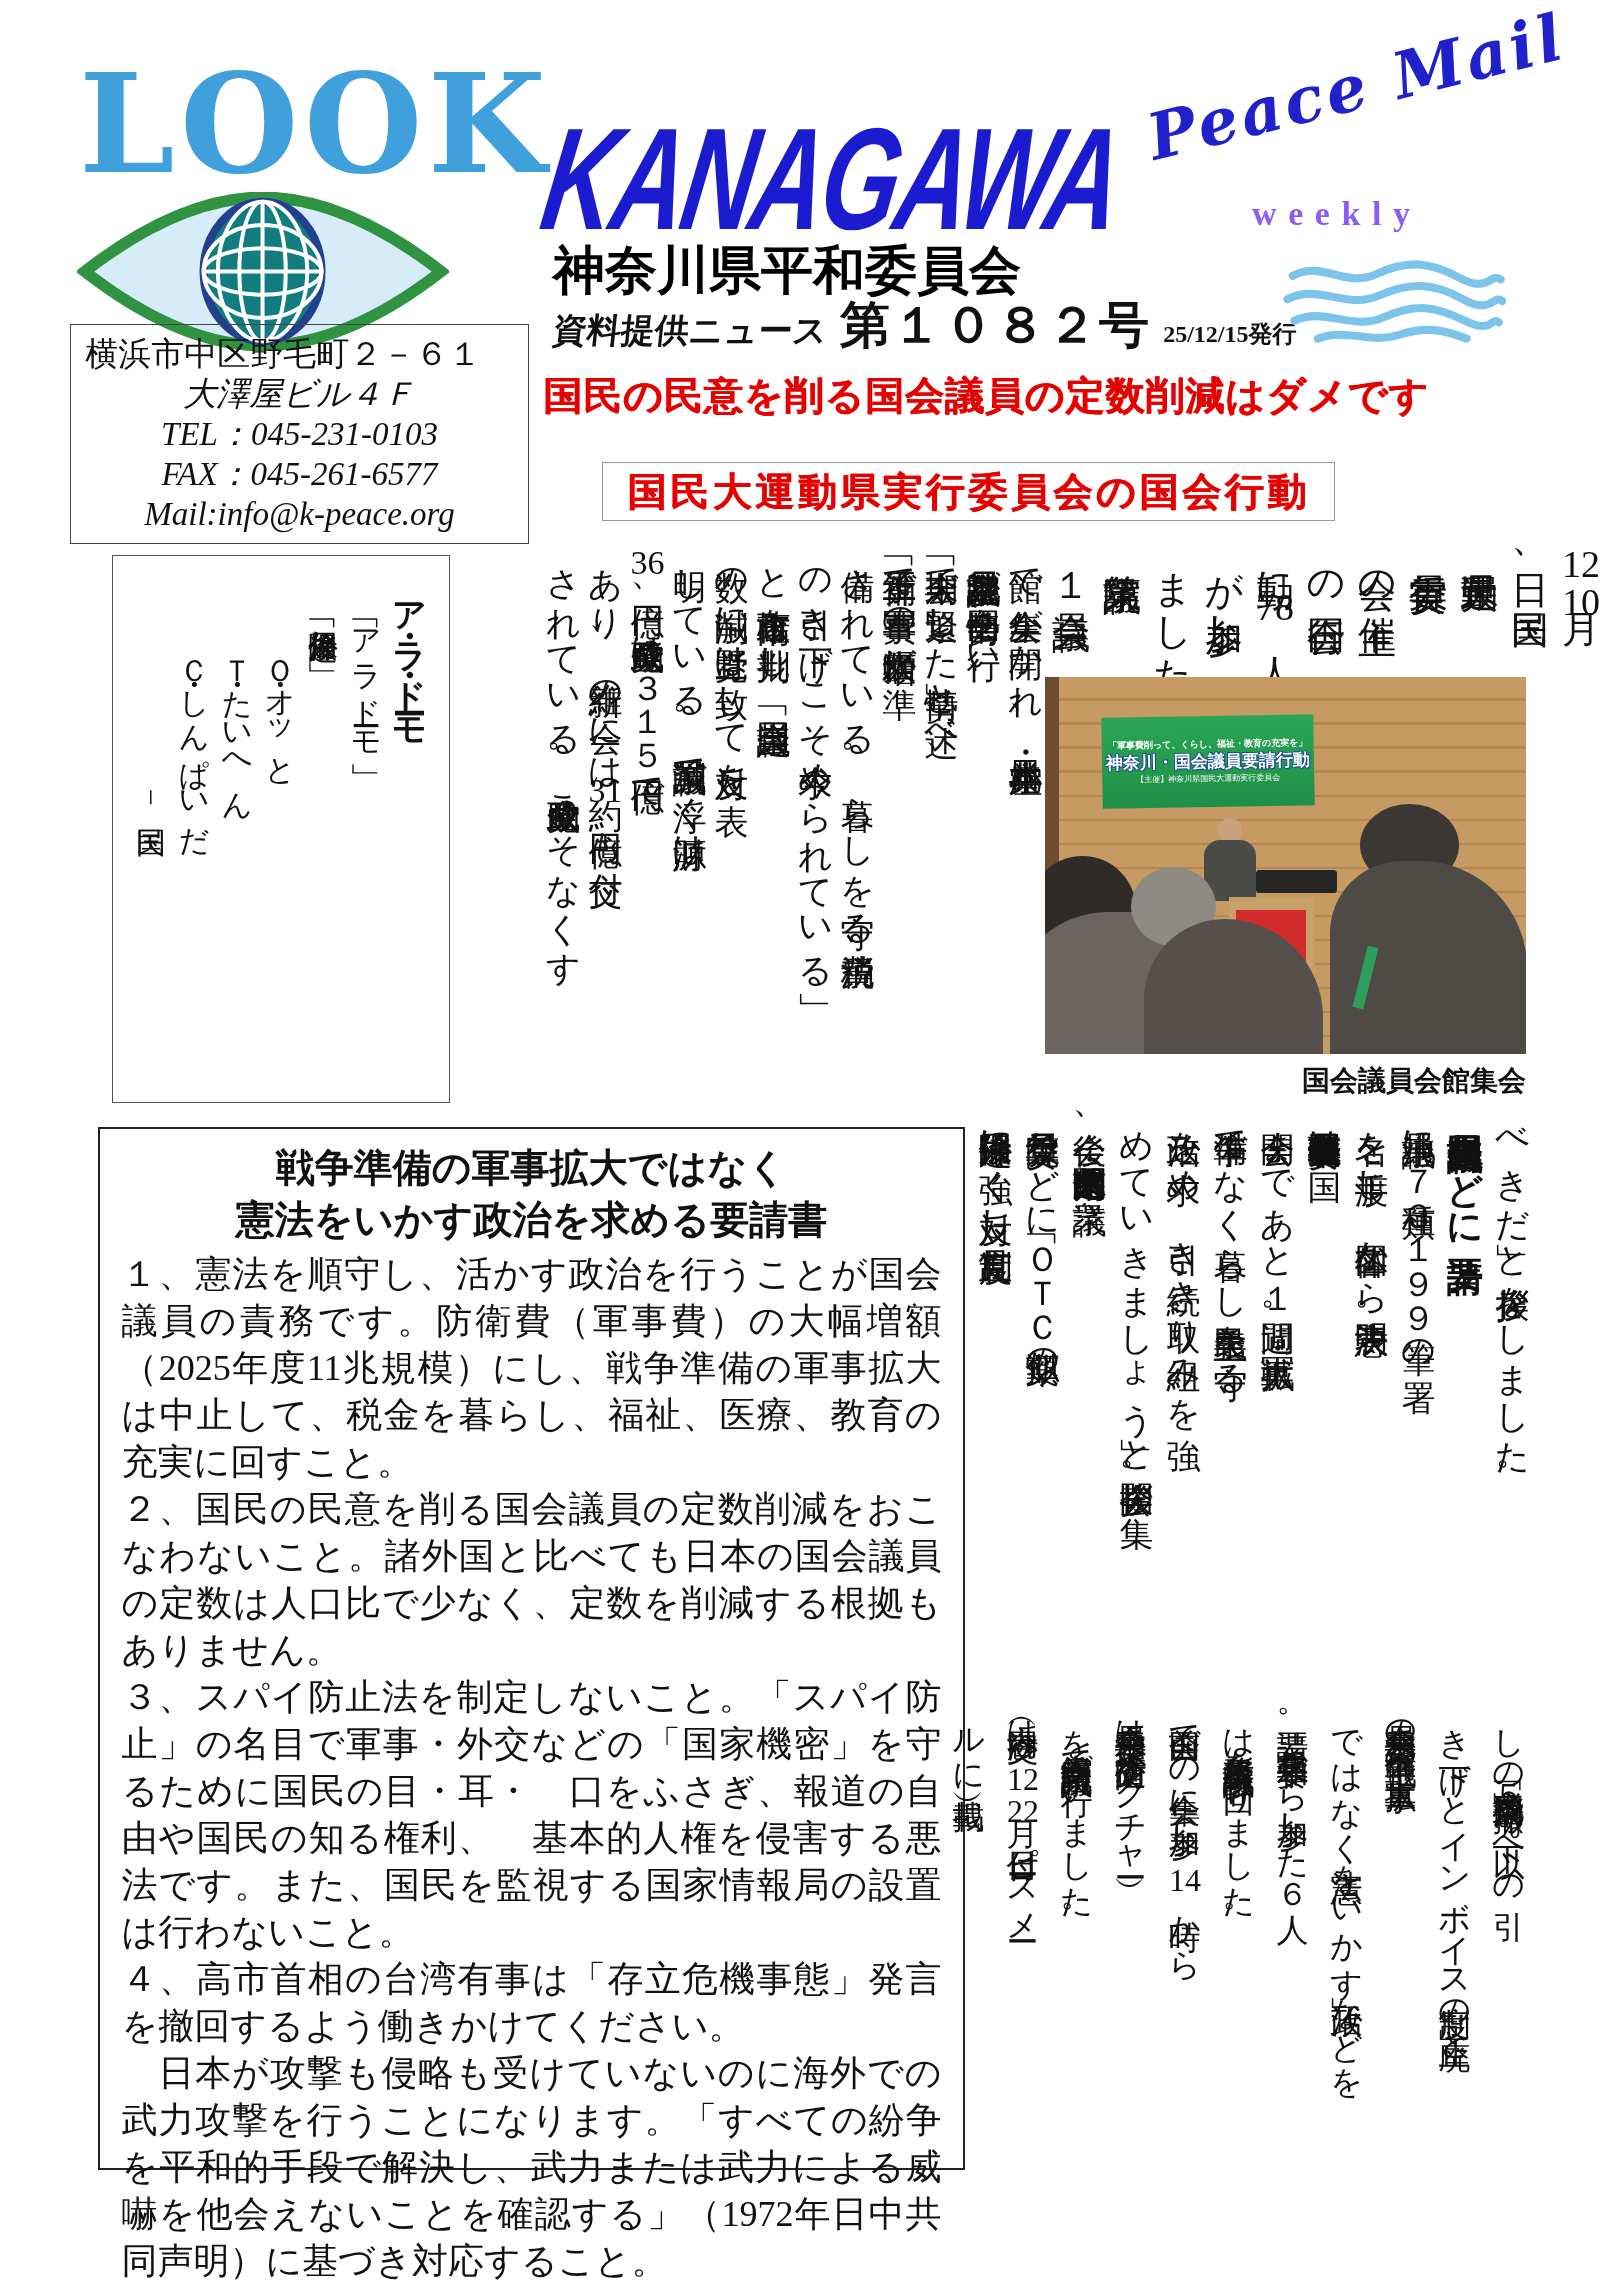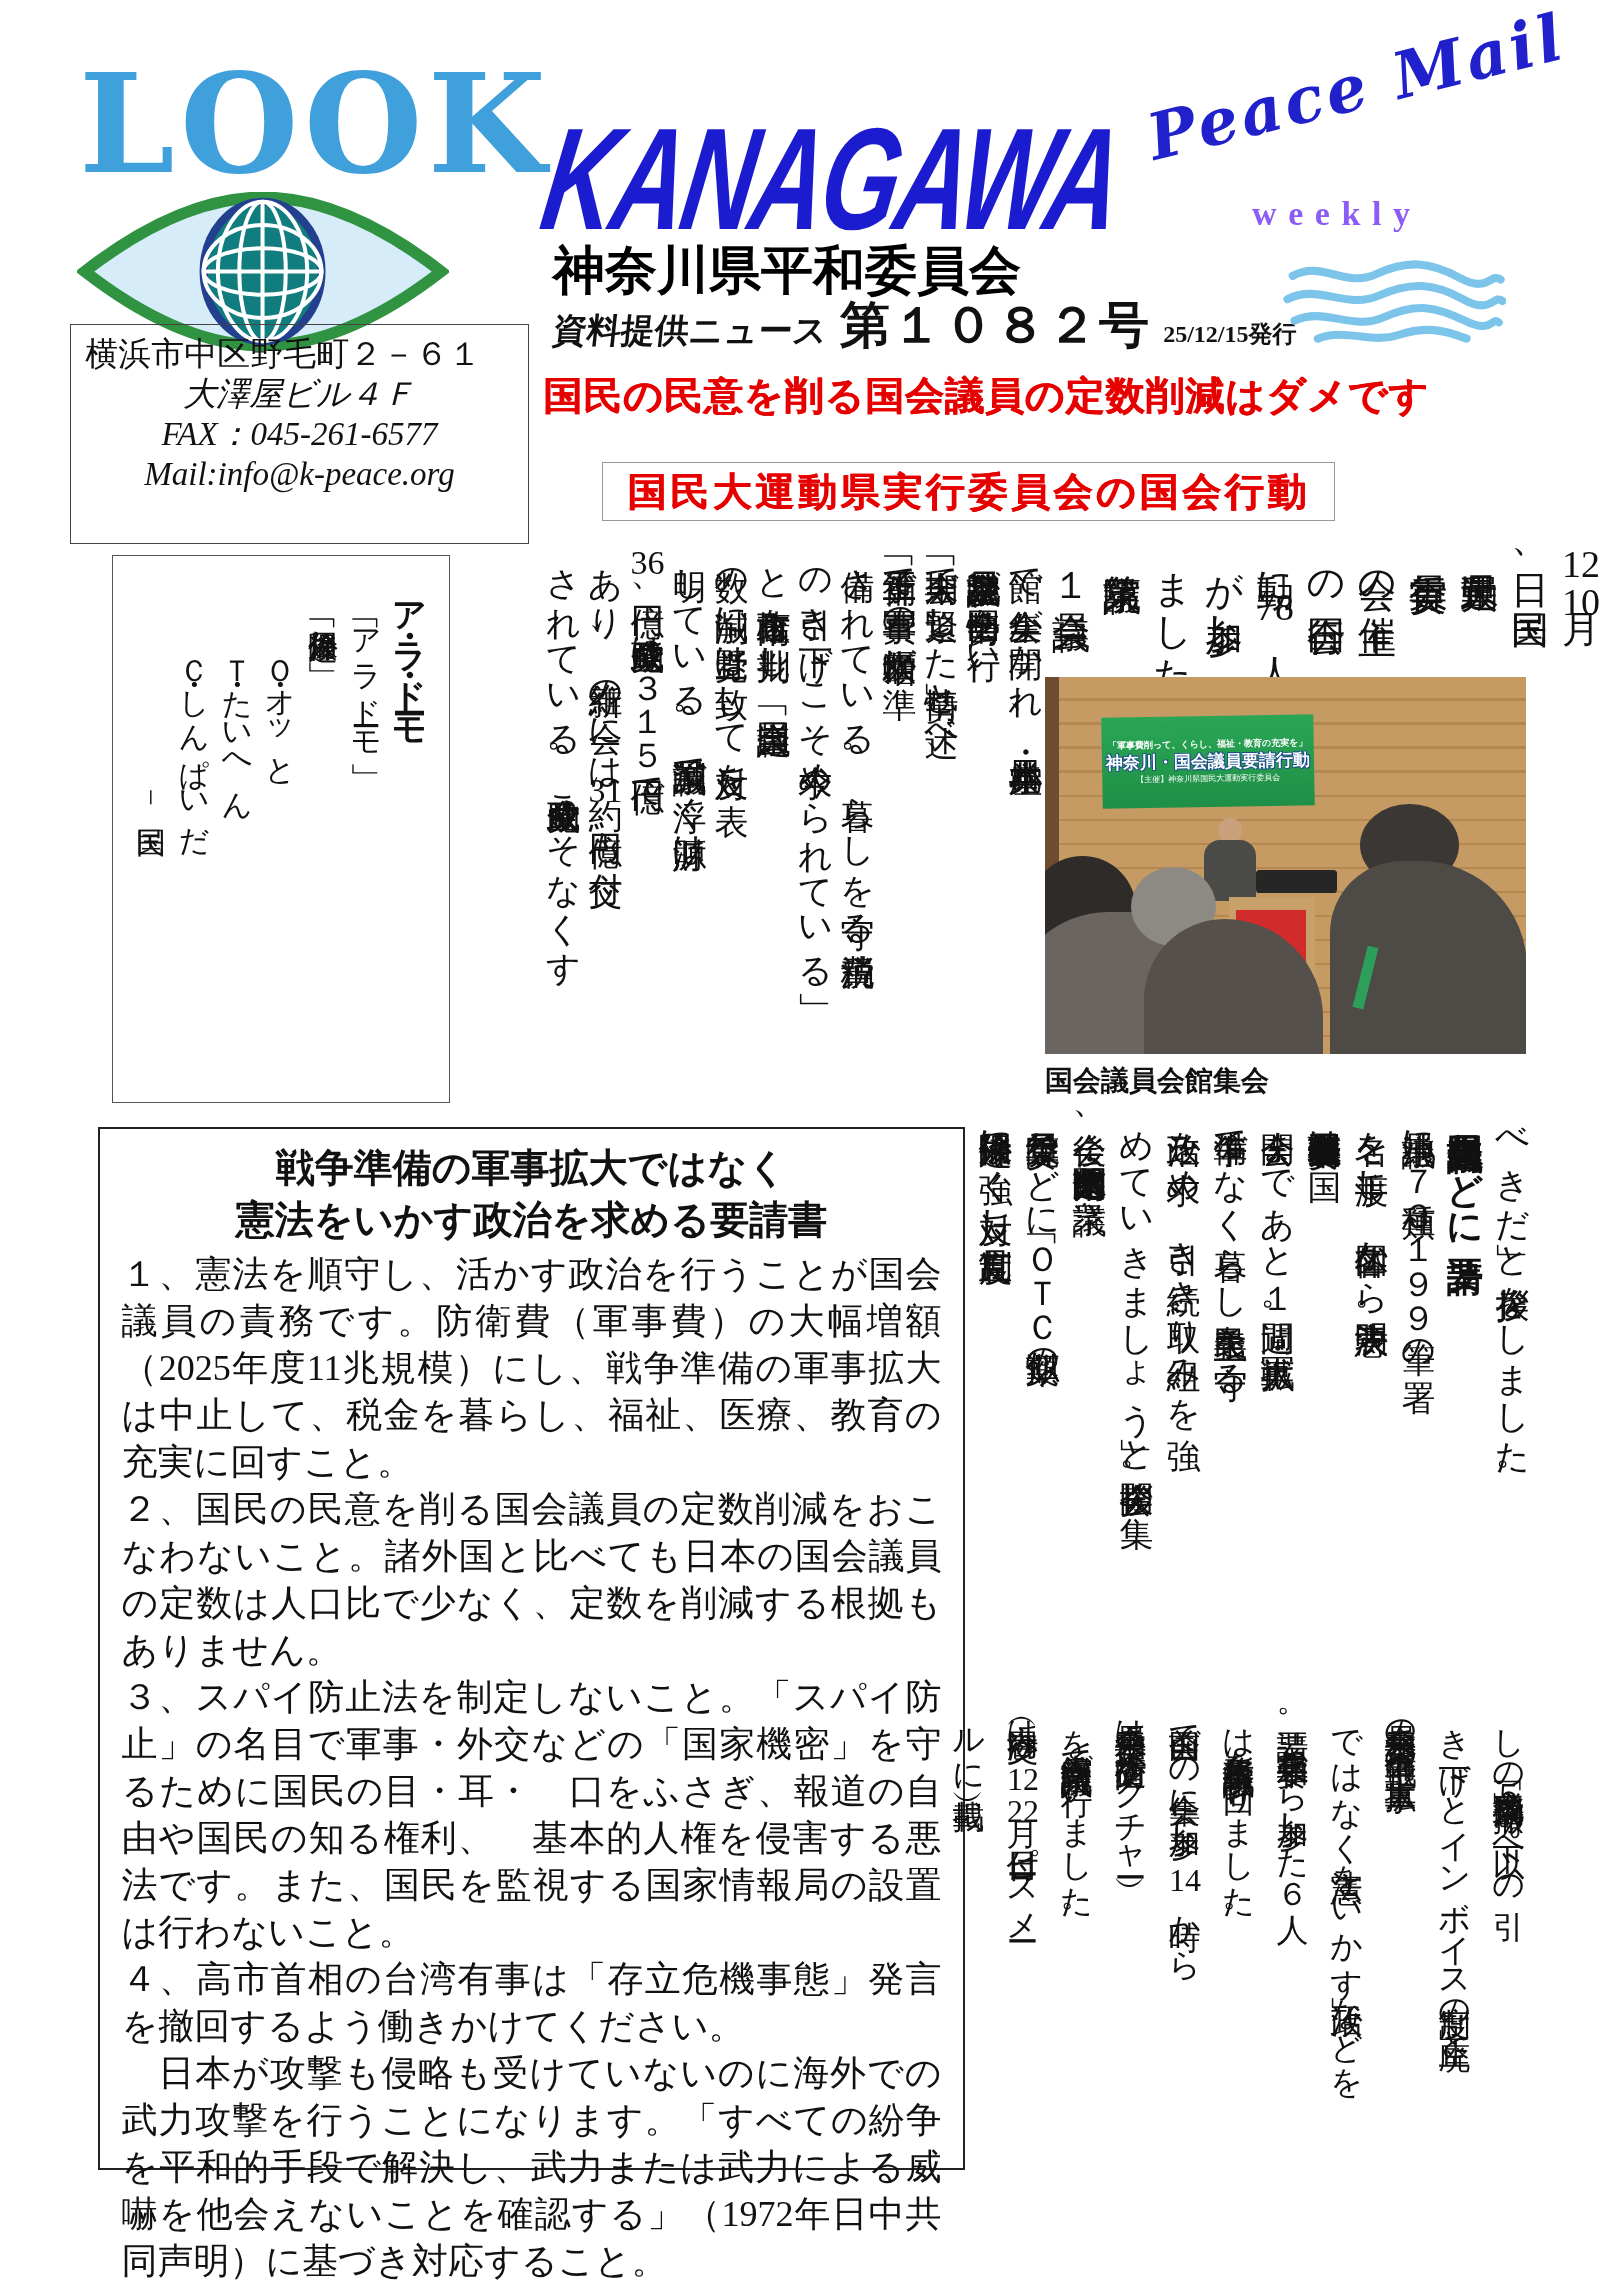--- a/index.html
+++ b/index.html
@@ -97,21 +97,21 @@
           border-radius:99px 81px 0 0;}
   .aud.a3{left:86px;top:190px;width:85px;height:79px;background:#8d8a84;border-radius:50%;}
   .aud.a4{left:99px;top:242px;width:179px;height:136px;background:#55504b;
           border-radius:81px 99px 0 0;}
   .aud.a5{left:315px;top:127px;width:99px;height:82px;background:#3b3734;border-radius:50%;}
   .aud.a6{left:285px;top:184px;width:197px;height:193px;background:#4e4a45;
           border-radius:72px 107px 0 0;}
   .aud.a7{left:211px;top:193px;width:81px;height:23px;background:#262626;border-radius:3.6px;}
   .lanyard{position:absolute;left:315px;top:269px;width:10.7px;height:63px;background:#2e9e5b;
            transform:rotate(14deg);}
-  .photo-caption{left:1045px;top:1062px;width:481px;text-align:left;
+  .photo-caption{left:1045px;top:1062px;width:481px;text-align:right;
                  font-family:"Liberation Sans",sans-serif;font-weight:bold;font-size:28px;}
 
   
   .request-box{left:98px;top:1127px;width:867px;height:1043px;border:2.7px solid #222;
                box-sizing:border-box;padding:12.5px 21.5px;}
   .req-title{font-family:"Liberation Sans",sans-serif;font-weight:900;font-size:39px;
              line-height:52px;text-align:center;}
   .req-paras{margin-top:5.4px;}
   .req-para{font-size:36px;line-height:47px;text-align:justify;text-justify:inter-ideograph;}
 </style>
@@ -157,20 +157,21 @@
         <path d="M6,48 C40,30 72,60 108,44 S170,30 202,48 S236,42 246,50"></path>
         <path d="M14,72 C48,56 78,84 114,68 S172,56 204,72 S234,66 242,74"></path>
         <path d="M40,92 C70,80 100,98 130,88 S180,82 206,92"></path>
       </g>
     </svg>
   </div>
 
   <div class="abs contact-box">
     <div class="l1">横浜市中区野毛町２－６１</div>
     <div class="lc">大澤屋ビル４Ｆ</div>
+    <div class="lc">TEL：045-231-0103</div>
     <div class="lc">FAX：045-261-6577</div>
     <div class="lc">Mail:info@k-peace.org</div>
   </div>
 
   <div class="abs headline1">国民の民意を削る国会議員の定数削減はダメです</div>
   <div class="abs headline2-box">
     <span class="headline2">国民大運動県実行委員会の国会行動</span>
   </div>
 
   <div class="abs senryu-box">

